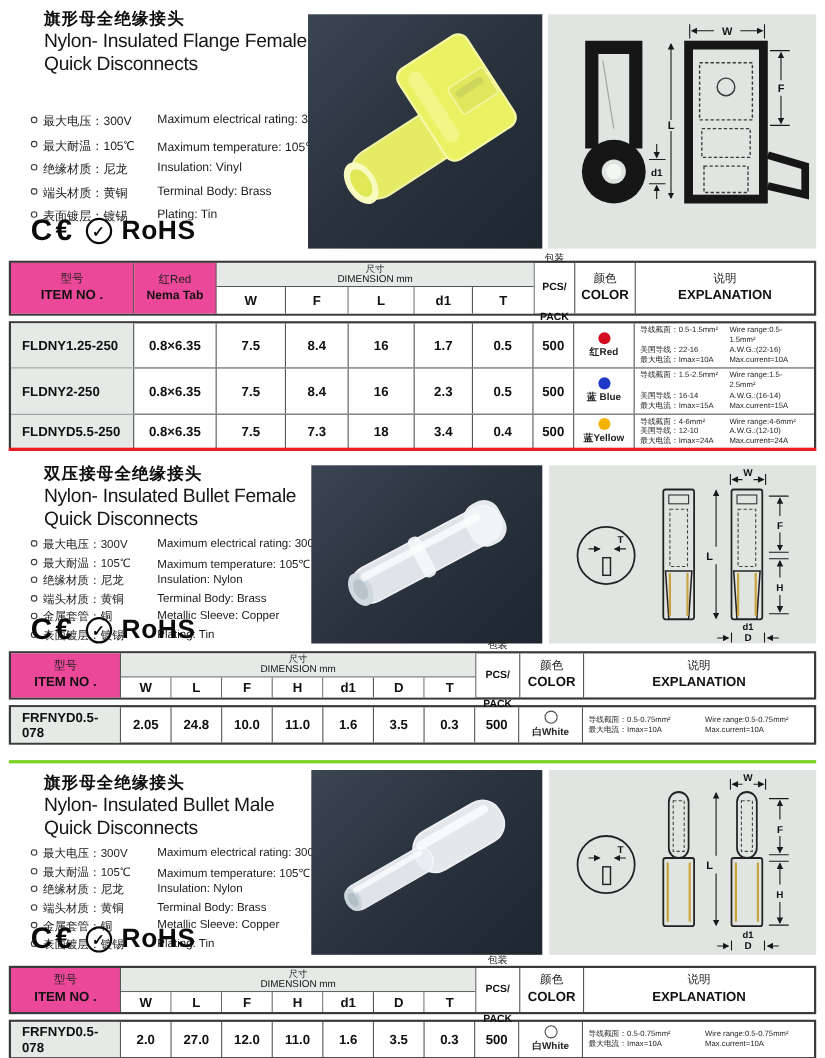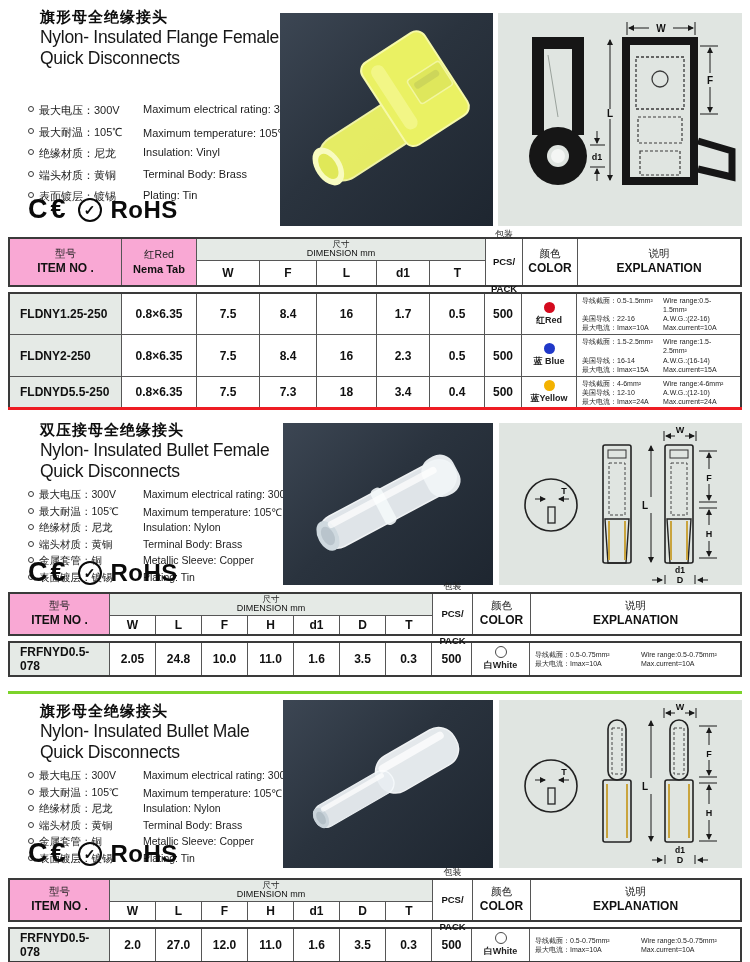--- a/index.html
+++ b/index.html
@@ -28,21 +28,21 @@
   .photo-panel svg, .diagram-panel svg { display:block; width:100%; height:100%; }
 
   
   .divider { position:absolute; left:8px; width:734px; height:3px; }
 
   
   .tbl { position:absolute; left:8px; width:734px; }
   .tbl-header { display:flex; border:2px solid #3a3a3a; background:#fff; }
   .hcell { border-right:1px solid #565656; display:flex; flex-direction:column; justify-content:center; align-items:center; text-align:center; line-height:1.3; }
   .hcell:last-child { border-right:none; }
-  .hcell.gray { background:#f9a8d4; }
+  .hcell.gray { background:#ec4899; }
   .h-cn { font-size:10.5px; color:#222; }
   .h-en { font-size:12px; font-weight:bold; color:#111; }
   .h-en.small { font-size:9.5px; line-height:1.15;margin-top:16px; }
   .dim-group { display:flex; flex-direction:column; border-right:1px solid #565656; }
   .dim-band { background:#e5eae6; border-bottom:1px solid #565656; text-align:center; padding:1px 0; }
   .dim-band .h-cn { font-size:8.5px; line-height:1.1; }
   .dim-band .h-en2 { font-size:9px; font-weight:normal; line-height:1.1; }
   .dim-letters { display:flex; flex:1; }
   .dim-letter { border-right:1px solid #565656; display:flex; align-items:center; justify-content:center; font-size:12px; font-weight:bold; background:#fff; }
   .dim-letter:last-child { border-right:none; }

